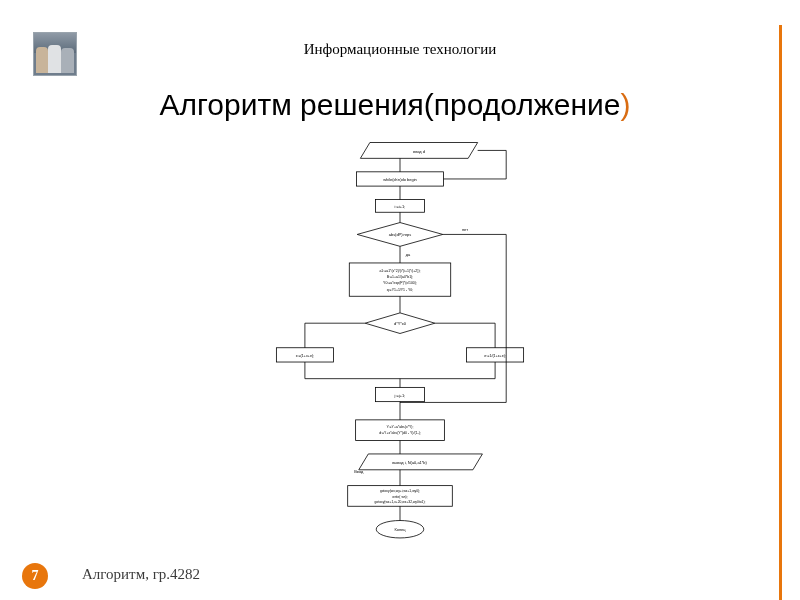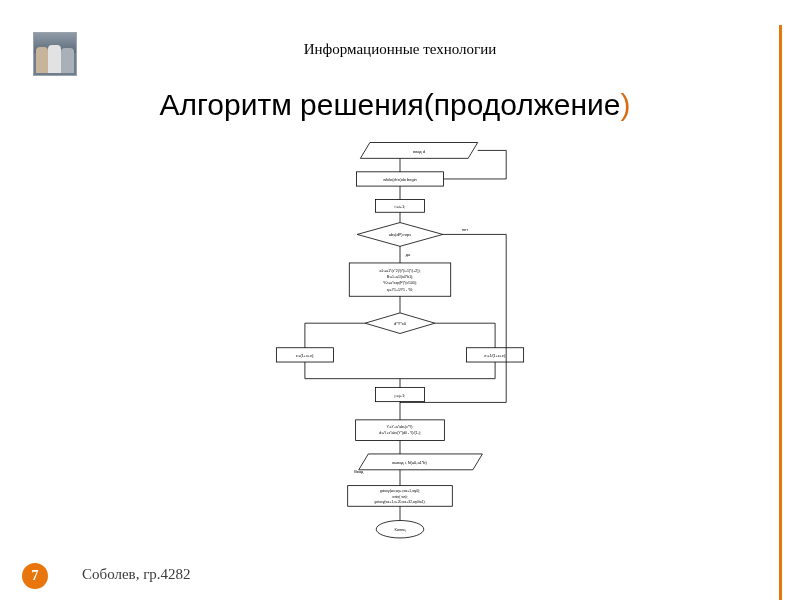--- a/index.html
+++ b/index.html
@@ -236,15 +236,15 @@
         <text x="240" y="502" font-size="5">Конец</text>
 
         <text x="322" y="124" font-size="5">нет</text>
         <text x="250" y="155" font-size="5">да</text>
         <text x="188" y="429" font-size="5">Ввод</text>
       </g>
     </svg>
   </div>
 
   <div class="page-badge">7</div>
-  <div class="footer-author">Соболев, гр.4282</div>
+  <div class="footer-author">Алгоритм, гр.4282</div>
 
 </div>
 
 </body></html>

